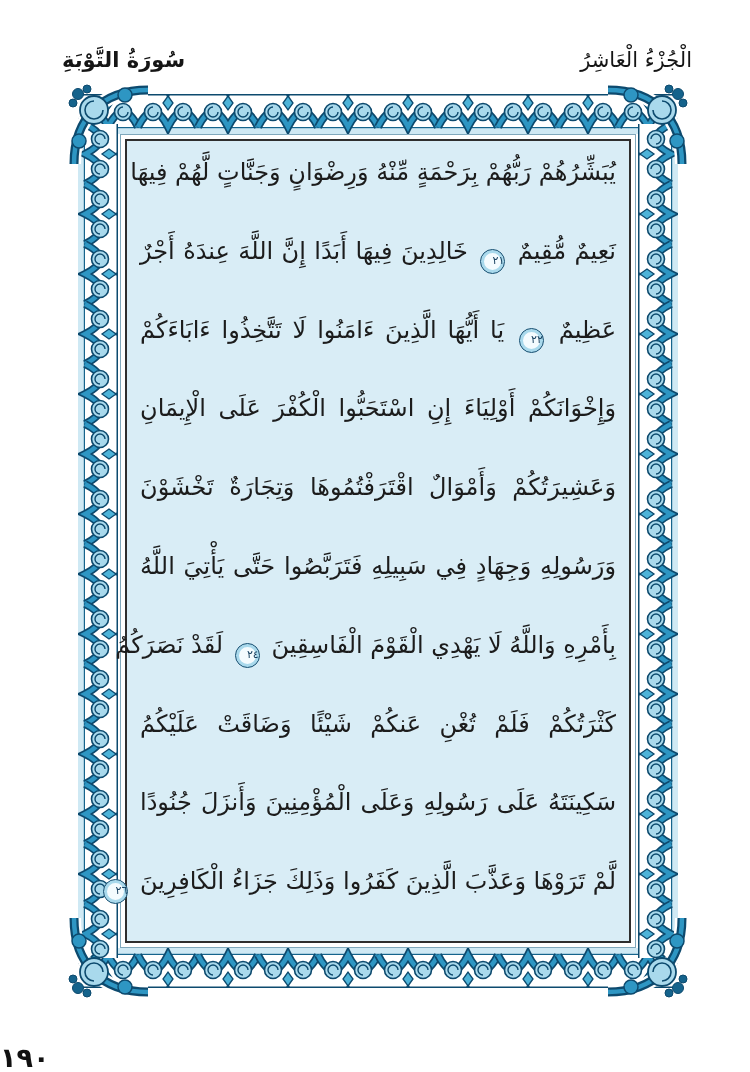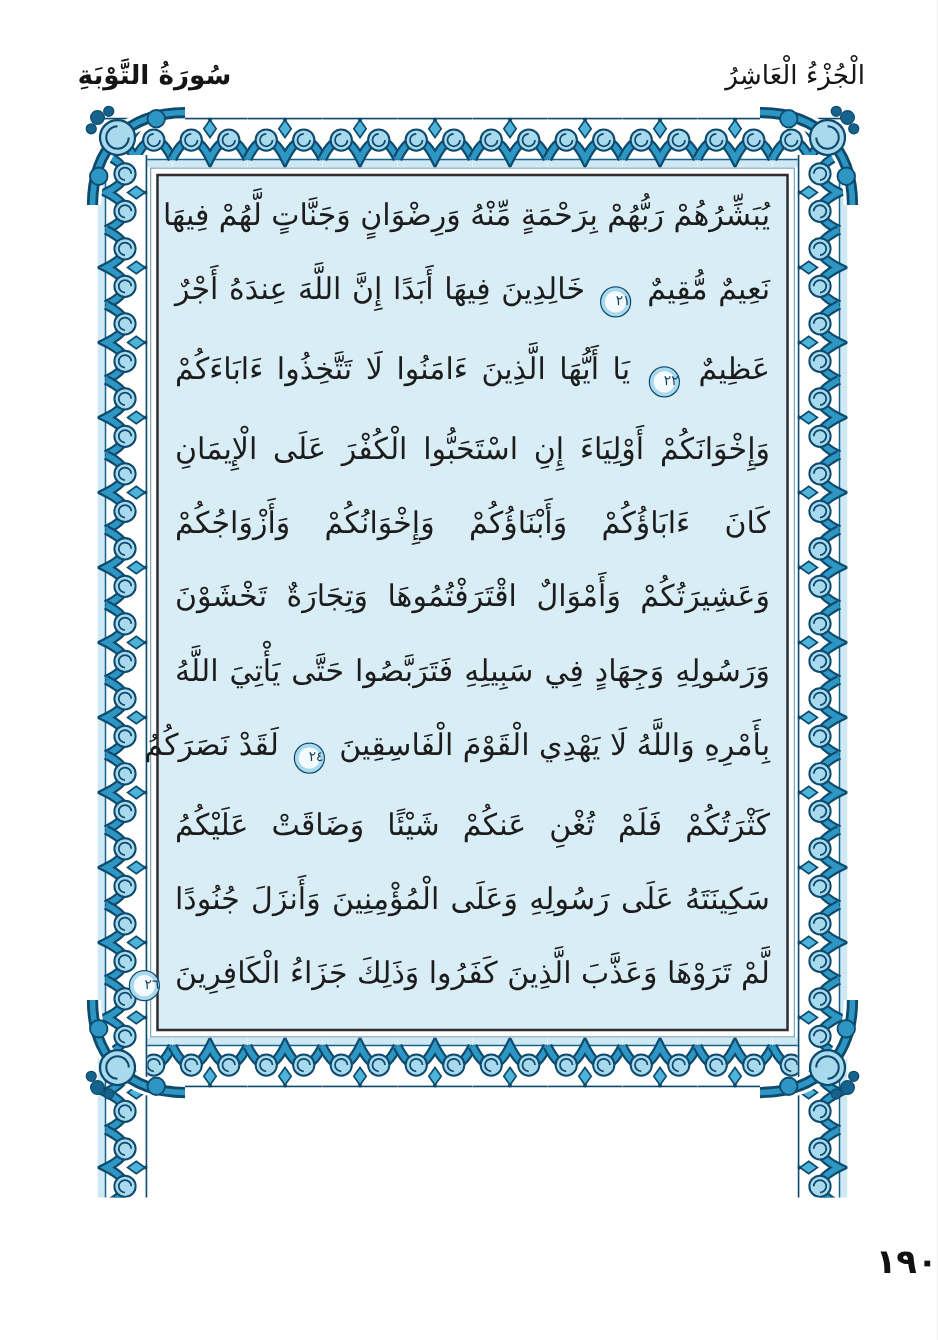--- a/index.html
+++ b/index.html
@@ -5,21 +5,21 @@
   html,body { margin:0; padding:0; background:#e8e8e8; }
   .page {
     position:relative; width:750px; height:1072px; background:#ffffff;
     font-family:"DejaVu Sans", sans-serif; overflow:hidden; margin:0 auto;
   }
   
   .hdr { position:absolute; top:48px; font-size:21px; color:#151515; direction:rtl; letter-spacing:0; }
   .hdr-juz   { right:58px; }
   .hdr-surah { left:62px;font-weight:bold; }
   
-  .frame { position:absolute; left:78px; top:94px; width:600px; height:776px; }
+  .frame { position:absolute; left:78px; top:94px; width:600px; height:894px; }
   .band  { position:absolute; display:block; }
   .band-top    { left:0; top:0; }
   .band-bottom { left:0; bottom:0; transform:scaleY(-1); }
   .band-left   { left:0; top:30px; }
   .band-right  { right:0; top:30px; transform:scaleX(-1); }
   .corner { position:absolute; display:block; }
   .c-tl { left:-12px;  top:-12px; }
   .c-tr { right:-12px; top:-12px;    transform:scaleX(-1); }
   .c-bl { left:-12px;  bottom:-12px; transform:scaleY(-1); }
   .c-br { right:-12px; bottom:-12px; transform:scale(-1,-1); }
@@ -40,22 +40,22 @@
   }
   .ayah-marker {
     display:inline-block; width:25px; height:25px; box-sizing:border-box;
     border:1.5px solid #0d4a6e; border-radius:50%;
     box-shadow:inset 0 0 0 3px #a9d9ec; background:#f4fbfe;
     color:#123c5c; font-size:11px; line-height:22px; text-align:center;
     vertical-align:-5px; margin:16px 4px; white-space:nowrap;
   }
   
   .page-number {
-    position:absolute; top:994px; left:0; width:100%;
-    text-align:right; font-size:27px; font-weight:bold; color:#111;
+    position:absolute; top:1042px; left:0; width:100%;
+    text-align:left; font-size:27px; font-weight:bold; color:#111;
   }
 </style>
 </head>
 <body>
 
 <div class="page">
 
   <svg width="0" height="0" style="position:absolute" aria-hidden="true">
     <defs>
       <g id="u">
@@ -200,21 +200,20 @@
           <circle cx="7" cy="21" r="4"></circle>
       </g>
     </svg>
 
     <div class="text-panel">
       <div class="quran-text">
           <div class="q-line"><span>يُبَشِّرُهُمْ رَبُّهُمْ بِرَحْمَةٍ مِّنْهُ وَرِضْوَانٍ وَجَنَّاتٍ لَّهُمْ فِيهَا</span></div>
           <div class="q-line"><span>نَعِيمٌ مُّقِيمٌ </span><span class="ayah-marker">٢١</span><span> خَالِدِينَ فِيهَا أَبَدًا إِنَّ اللَّهَ عِندَهُ أَجْرٌ</span></div>
           <div class="q-line"><span>عَظِيمٌ </span><span class="ayah-marker">٢٢</span><span> يَا أَيُّهَا الَّذِينَ ءَامَنُوا لَا تَتَّخِذُوا ءَابَاءَكُمْ</span></div>
           <div class="q-line"><span>وَإِخْوَانَكُمْ أَوْلِيَاءَ إِنِ اسْتَحَبُّوا الْكُفْرَ عَلَى الْإِيمَانِ</span></div>
-          <div class="q-line"><span>كَانَ ءَابَاؤُكُمْ وَأَبْنَاؤُكُمْ وَإِخْوَانُكُمْ وَأَزْوَاجُكُمْ</span></div>
           <div class="q-line"><span>وَعَشِيرَتُكُمْ وَأَمْوَالٌ اقْتَرَفْتُمُوهَا وَتِجَارَةٌ تَخْشَوْنَ</span></div>
           <div class="q-line"><span>وَرَسُولِهِ وَجِهَادٍ فِي سَبِيلِهِ فَتَرَبَّصُوا حَتَّى يَأْتِيَ اللَّهُ</span></div>
           <div class="q-line"><span>بِأَمْرِهِ وَاللَّهُ لَا يَهْدِي الْقَوْمَ الْفَاسِقِينَ </span><span class="ayah-marker">٢٤</span><span> لَقَدْ نَصَرَكُمُ</span></div>
           <div class="q-line"><span>كَثْرَتُكُمْ فَلَمْ تُغْنِ عَنكُمْ شَيْئًا وَضَاقَتْ عَلَيْكُمُ</span></div>
           <div class="q-line"><span>سَكِينَتَهُ عَلَى رَسُولِهِ وَعَلَى الْمُؤْمِنِينَ وَأَنزَلَ جُنُودًا</span></div>
           <div class="q-line"><span>لَّمْ تَرَوْهَا وَعَذَّبَ الَّذِينَ كَفَرُوا وَذَلِكَ جَزَاءُ الْكَافِرِينَ </span><span class="ayah-marker">٢٦</span></div>
         </div>
     </div>
   </div>
 

